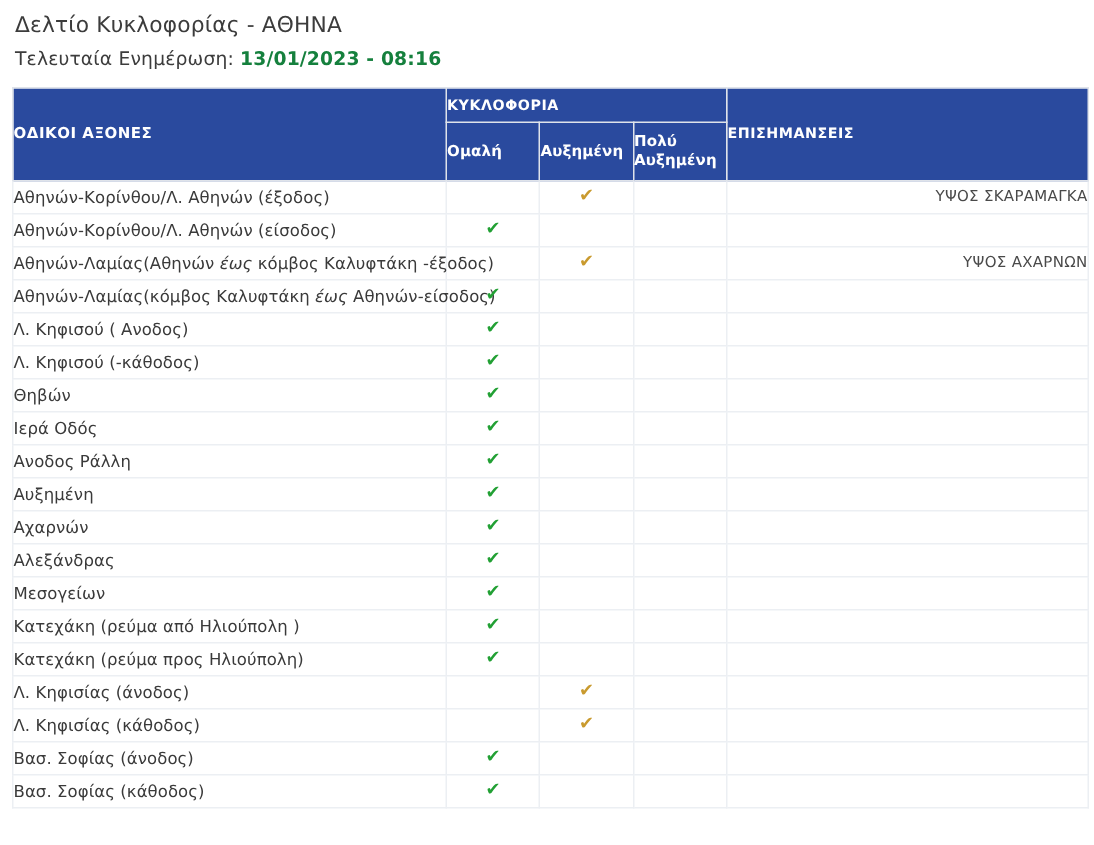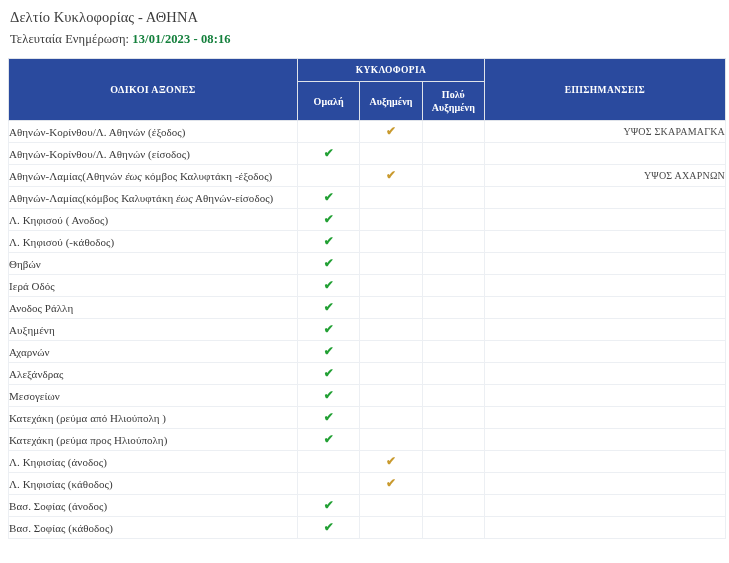--- a/index.html
+++ b/index.html
@@ -15,21 +15,20 @@
     font-family: "DejaVu Sans", "Liberation Sans", sans-serif;
     color: #333333;
     -webkit-font-smoothing: antialiased;
   }
 
   .page {
     position: relative;
     width: 729px;
     height: 548px;
     box-sizing: border-box;
-    font-family: Liberation Serif, serif;
   }
 
   
   .heading {
     padding: 8px 0 0 10px;
   }
   .page-title {
     font-size: 14.5px;
     font-weight: 400;
     color: #3c3c3c;
@@ -58,21 +57,21 @@
     width: 718px;
     border-collapse: collapse;
     table-layout: fixed;
     font-size: 11px;
   }
 
   table.traffic th {
     background: #2a4a9e;
     color: #ffffff;
     font-weight: bold;
-    text-align: center;
+    text-align: left;
     vertical-align: middle;
     border: 1px solid #dfe3ea;
     padding: 0;
   }
   th.axes-head {
     width: 288px;
     font-size: 10px;
     letter-spacing: .35px;
     height: 60px;
   }

